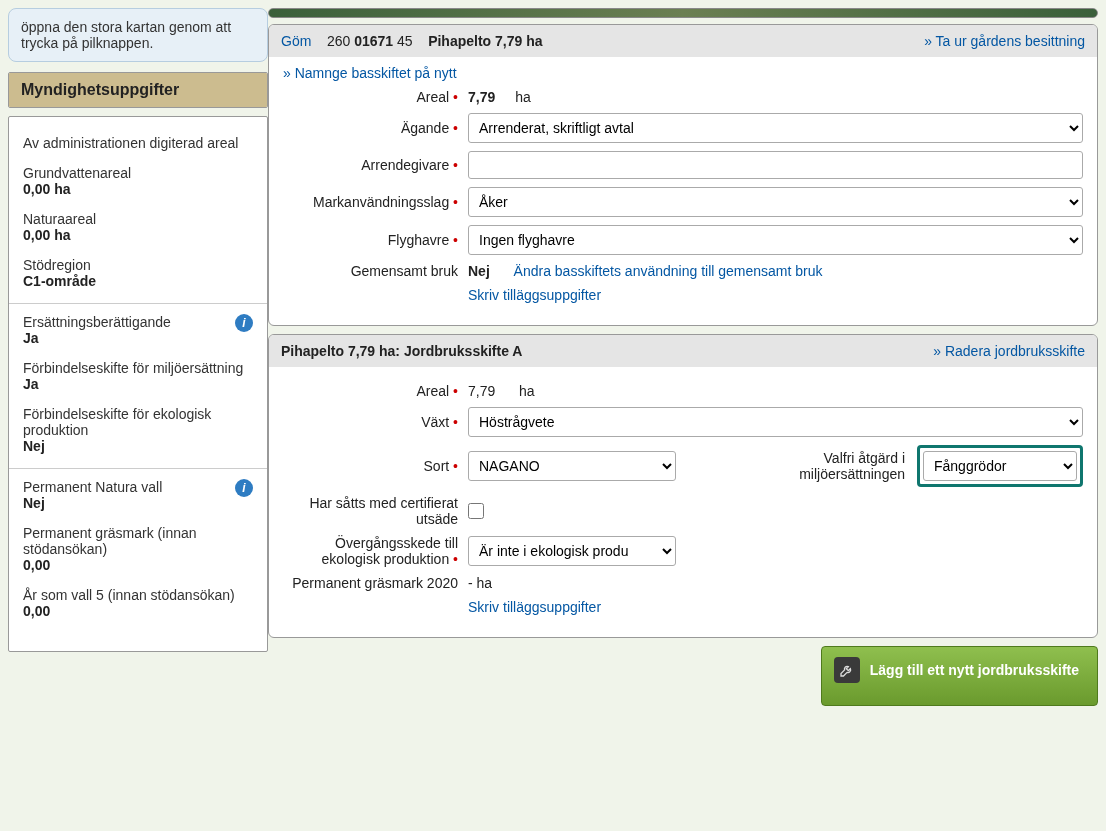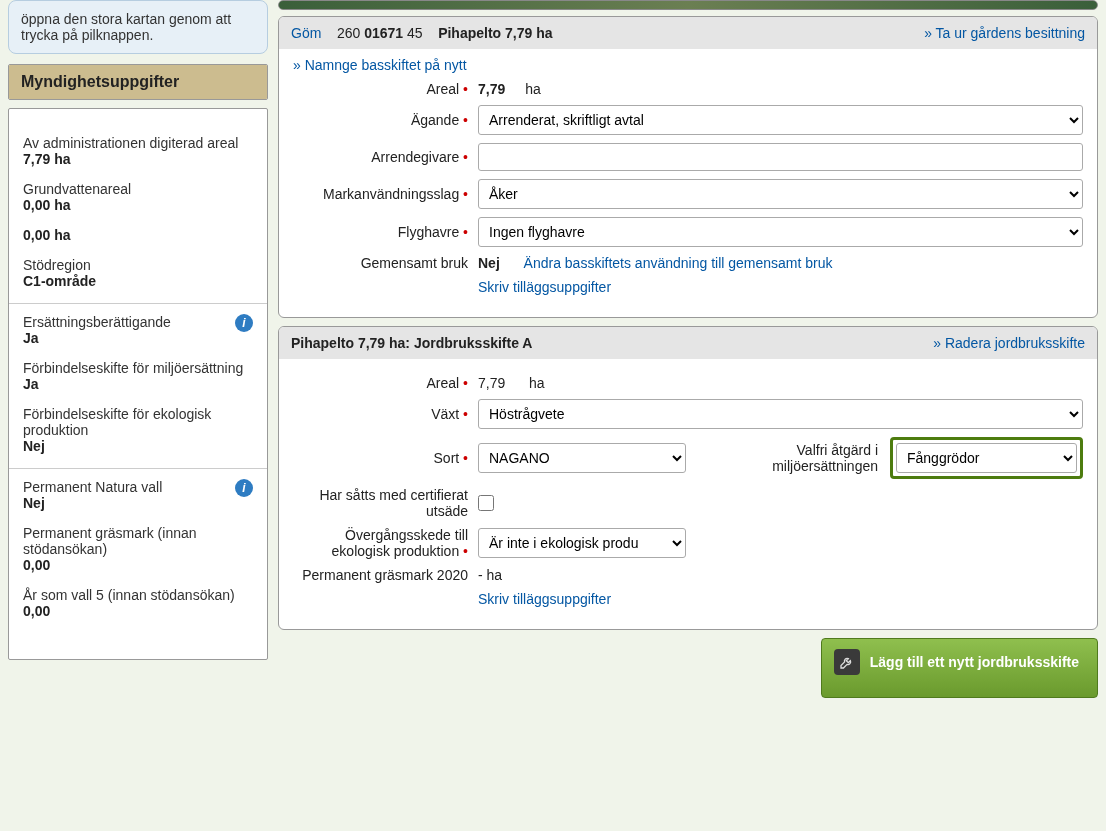--- a/index.html
+++ b/index.html
@@ -1,43 +1,43 @@
 <!DOCTYPE html>
 <html><head>
 <meta charset="utf-8">
 <style>
 * { box-sizing: border-box; margin: 0; padding: 0; }
 body { font-family: Arial, Helvetica, sans-serif; font-size: 14px; background: #f0f4ea; color: #222; }
-.page { display: flex; max-width: 1106px; margin: 0 auto; padding: 0 8px 16px 8px; gap: 10px; }
+.page { display: flex; max-width: 1106px; margin: 8px auto; padding: 0 8px 16px 8px; }
 .sidebar { width: 260px; flex-shrink: 0; }
 .main    { flex: 1; }
 .tipbox { border: 1px solid #b6cde0; background: #e7f0f7; border-radius: 8px; padding: 10px 12px; margin-bottom: 10px; color: #333; }
 .panel { border: 1px solid #999; border-radius: 2px; background: #fff; margin-bottom: 8px; overflow: hidden; }
 .panel-head { background: #ccbc8f; padding: 8px 12px; font-weight: bold; font-size: 16px; }
-.panel-body { padding: 26px 14px; }
+.panel-body { padding: 18px 14px; }
 .stat { margin-bottom: 14px; }
 .stat .lbl { color: #333; }
 .stat .val { font-weight: bold; }
 .sep { border-top: 1px solid #ccc; margin: 6px -14px 10px -14px; }
 .inforow { display:flex; justify-content:space-between; align-items:flex-start;}
 .info-icon { width:18px;height:18px;border-radius:50%;background:#2e7cc2;color:#fff;font-size:12px;display:inline-flex;align-items:center;justify-content:center;font-style:italic;font-weight:bold;cursor:pointer;}
 .mapstrip { height:10px; background:linear-gradient(90deg,#3a5f3a,#6b7f52,#3a5f3a); border:1px solid #888; border-radius:6px; margin-bottom:6px;}
 .parcel { border:1px solid #999; border-radius:6px; background:#fff; margin-bottom:8px; overflow:hidden; }
 .parcel-head { background:#e5e5e5; padding:8px 12px; display:flex; justify-content:space-between; align-items:center; }
 .parcel-head a, .link { color:#0457a3; text-decoration:none; cursor:pointer; }
 .parcel-head .pid { font-weight:normal; }
 .parcel-head .pid strong { font-weight:bold; }
 .parcel-body { padding:8px 14px 14px 14px; }
 .formrow { display:flex; align-items:center; margin:8px 0; }
 .formrow .flabel { width:185px; text-align:right; padding-right:10px; }
 .formrow .req { color:#c00; }
 .formrow .fvalue { flex:1; display:flex; align-items:center; gap:8px;}
 select,input[type=text]{ width:100%; padding:5px 6px; border:1px solid #aaa; border-radius:3px; background:#fff; font-size:14px;}
 select.short{width:208px;}
-.highlight { border:3px solid #4d7c0f; border-radius:4px; padding:3px; display:flex; gap:6px; width:193px;}
+.highlight { border:3px solid #0f766e; border-radius:4px; padding:3px; display:flex; gap:6px; width:166px;}
 .highlight select{width:100%;}
 .rightlabel{ text-align:right; padding-right:6px; width:140px;}
 .addbtn { float:right; background: linear-gradient(#8fbf4e,#6a9a2d); border:1px solid #4f7a1d; color:#fff; font-weight:bold; padding:10px 18px 22px 12px; border-radius:4px; cursor:pointer; display:flex; align-items:center; gap:10px; font-size:14px;}
 .wrench{ width:26px;height:26px;background:#3a3a3a;border-radius:4px;display:inline-flex;align-items:center;justify-content:center;color:#ddd;}
 .chk{width:16px;height:16px;}
 </style>
 </head>
 <body>
 
 <div class="page">
@@ -48,27 +48,27 @@
     </div>
 
     <div class="panel">
       <div class="panel-head">Myndighetsuppgifter</div>
     </div>
 
     <div class="panel">
         <div class="panel-body">
       <div class="stat">
         <div class="lbl">Av administrationen digiterad areal</div>
-        <div class="val">7,79 ha</div>
       </div>
       <div class="stat">
         <div class="lbl">Grundvattenareal</div>
         <div class="val">0,00 ha</div>
       </div>
       <div class="stat">
+        <div class="lbl">Naturaareal</div>
         <div class="val">0,00 ha</div>
       </div>
       <div class="stat">
         <div class="lbl">Stödregion</div>
         <div class="val">C1-område</div>
       </div>
       <div class="sep"></div>
       <div class="stat">
         <div class="inforow">
           <div>

